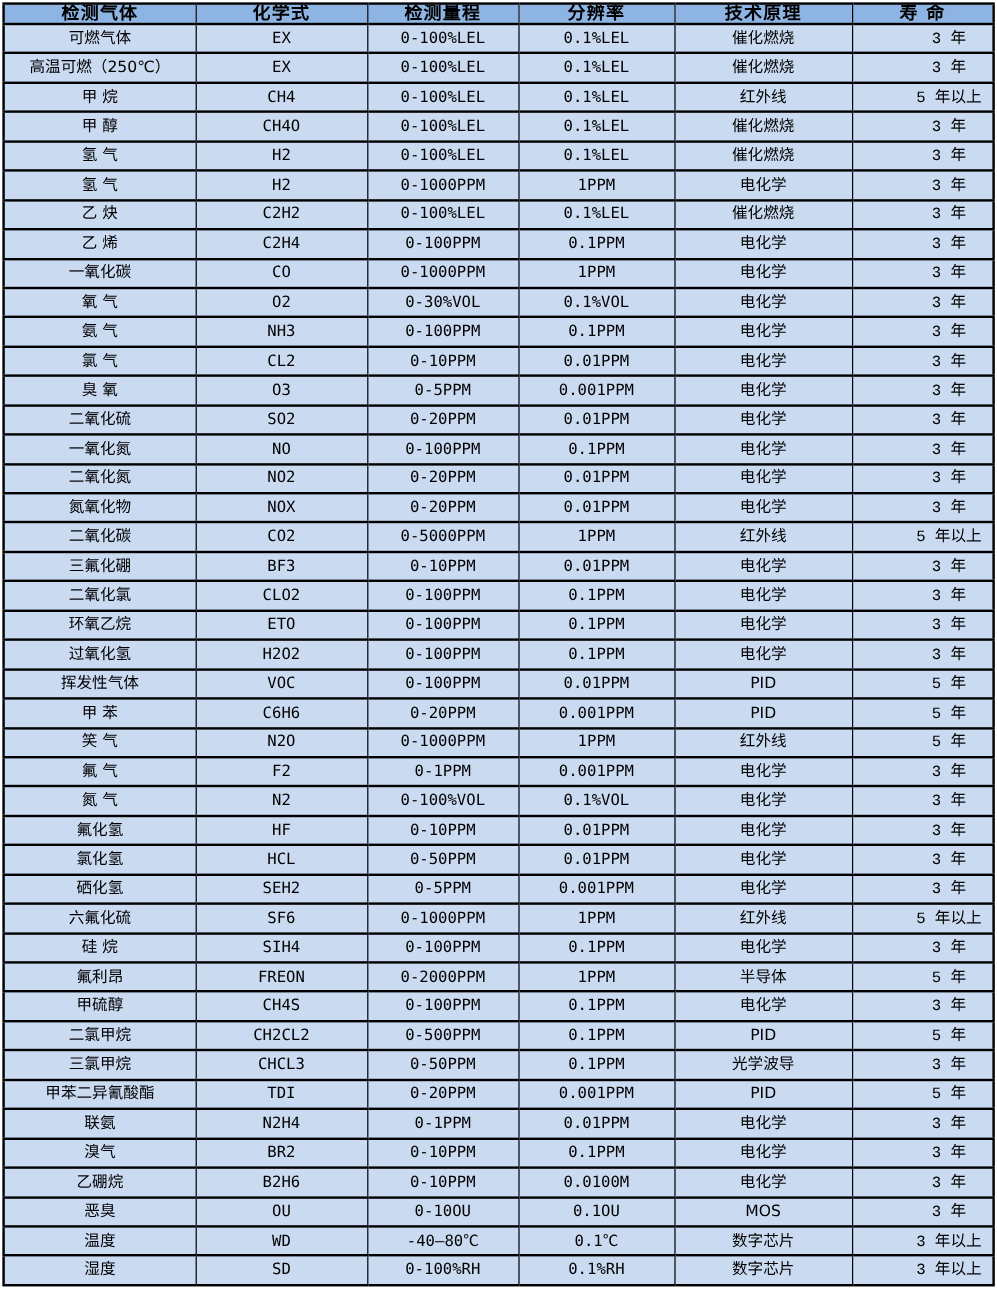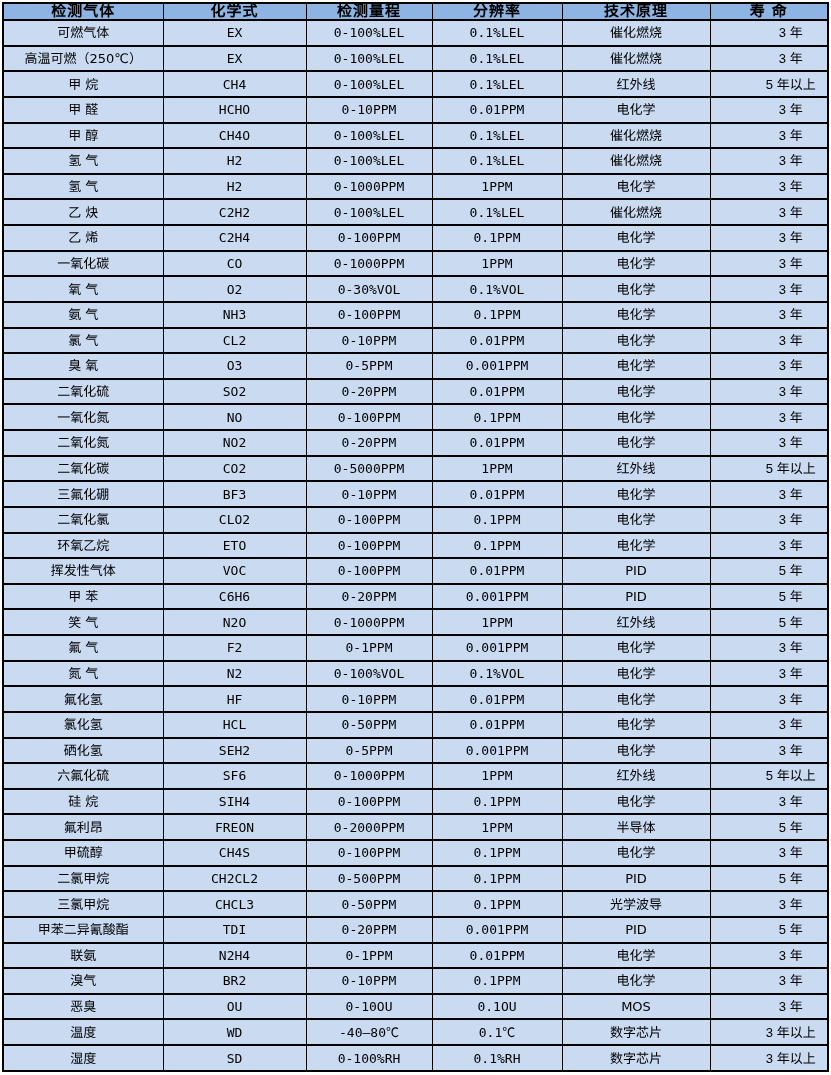--- a/index.html
+++ b/index.html
@@ -53,21 +53,21 @@
   }
   td.cn {
     font-family: "DejaVu Sans", "Liberation Sans", sans-serif;
     font-size: 13px;
   }
   td.latin {
     font-family: "DejaVu Sans Mono", "Liberation Mono", monospace;
     font-size: 13px;
   }
   td.life {
-    font-family: Liberation Sans, sans-serif;
+    font-family: Liberation Mono, monospace;
     font-size: 13px;
     padding-left: 44px;
   }
 </style>
 </head>
 <body>
 
 <div class="table-wrap">
   <table class="gas-table">
     <colgroup>
@@ -107,28 +107,20 @@
         </tr>
         <tr>
           <td class="cn">甲 烷</td>
           <td class="latin">CH4</td>
           <td class="latin">0-100%LEL</td>
           <td class="latin">0.1%LEL</td>
           <td class="cn">红外线</td>
           <td class="life">5 年以上</td>
         </tr>
         <tr>
-          <td class="cn">甲 醛</td>
-          <td class="latin">HCHO</td>
-          <td class="latin">0-10PPM</td>
-          <td class="latin">0.01PPM</td>
-          <td class="cn">电化学</td>
-          <td class="life">3 年</td>
-        </tr>
-        <tr>
           <td class="cn">甲 醇</td>
           <td class="latin">CH4O</td>
           <td class="latin">0-100%LEL</td>
           <td class="latin">0.1%LEL</td>
           <td class="cn">催化燃烧</td>
           <td class="life">3 年</td>
         </tr>
         <tr>
           <td class="cn">氢 气</td>
           <td class="latin">H2</td>
@@ -219,20 +211,28 @@
         </tr>
         <tr>
           <td class="cn">二氧化氮</td>
           <td class="latin">NO2</td>
           <td class="latin">0-20PPM</td>
           <td class="latin">0.01PPM</td>
           <td class="cn">电化学</td>
           <td class="life">3 年</td>
         </tr>
         <tr>
+          <td class="cn">氮氧化物</td>
+          <td class="latin">NOX</td>
+          <td class="latin">0-20PPM</td>
+          <td class="latin">0.01PPM</td>
+          <td class="cn">电化学</td>
+          <td class="life">3 年</td>
+        </tr>
+        <tr>
           <td class="cn">二氧化碳</td>
           <td class="latin">CO2</td>
           <td class="latin">0-5000PPM</td>
           <td class="latin">1PPM</td>
           <td class="cn">红外线</td>
           <td class="life">5 年以上</td>
         </tr>
         <tr>
           <td class="cn">三氟化硼</td>
           <td class="latin">BF3</td>
@@ -245,20 +245,28 @@
           <td class="cn">二氧化氯</td>
           <td class="latin">CLO2</td>
           <td class="latin">0-100PPM</td>
           <td class="latin">0.1PPM</td>
           <td class="cn">电化学</td>
           <td class="life">3 年</td>
         </tr>
         <tr>
           <td class="cn">环氧乙烷</td>
           <td class="latin">ETO</td>
+          <td class="latin">0-100PPM</td>
+          <td class="latin">0.1PPM</td>
+          <td class="cn">电化学</td>
+          <td class="life">3 年</td>
+        </tr>
+        <tr>
+          <td class="cn">过氧化氢</td>
+          <td class="latin">H2O2</td>
           <td class="latin">0-100PPM</td>
           <td class="latin">0.1PPM</td>
           <td class="cn">电化学</td>
           <td class="life">3 年</td>
         </tr>
         <tr>
           <td class="cn">挥发性气体</td>
           <td class="latin">VOC</td>
           <td class="latin">0-100PPM</td>
           <td class="latin">0.01PPM</td>
@@ -383,20 +391,28 @@
           <td class="latin">0-1PPM</td>
           <td class="latin">0.01PPM</td>
           <td class="cn">电化学</td>
           <td class="life">3 年</td>
         </tr>
         <tr>
           <td class="cn">溴气</td>
           <td class="latin">BR2</td>
           <td class="latin">0-10PPM</td>
           <td class="latin">0.1PPM</td>
+          <td class="cn">电化学</td>
+          <td class="life">3 年</td>
+        </tr>
+        <tr>
+          <td class="cn">乙硼烷</td>
+          <td class="latin">B2H6</td>
+          <td class="latin">0-10PPM</td>
+          <td class="latin">0.0100M</td>
           <td class="cn">电化学</td>
           <td class="life">3 年</td>
         </tr>
         <tr>
           <td class="cn">恶臭</td>
           <td class="latin">OU</td>
           <td class="latin">0-10OU</td>
           <td class="latin">0.1OU</td>
           <td class="cn">MOS</td>
           <td class="life">3 年</td>

